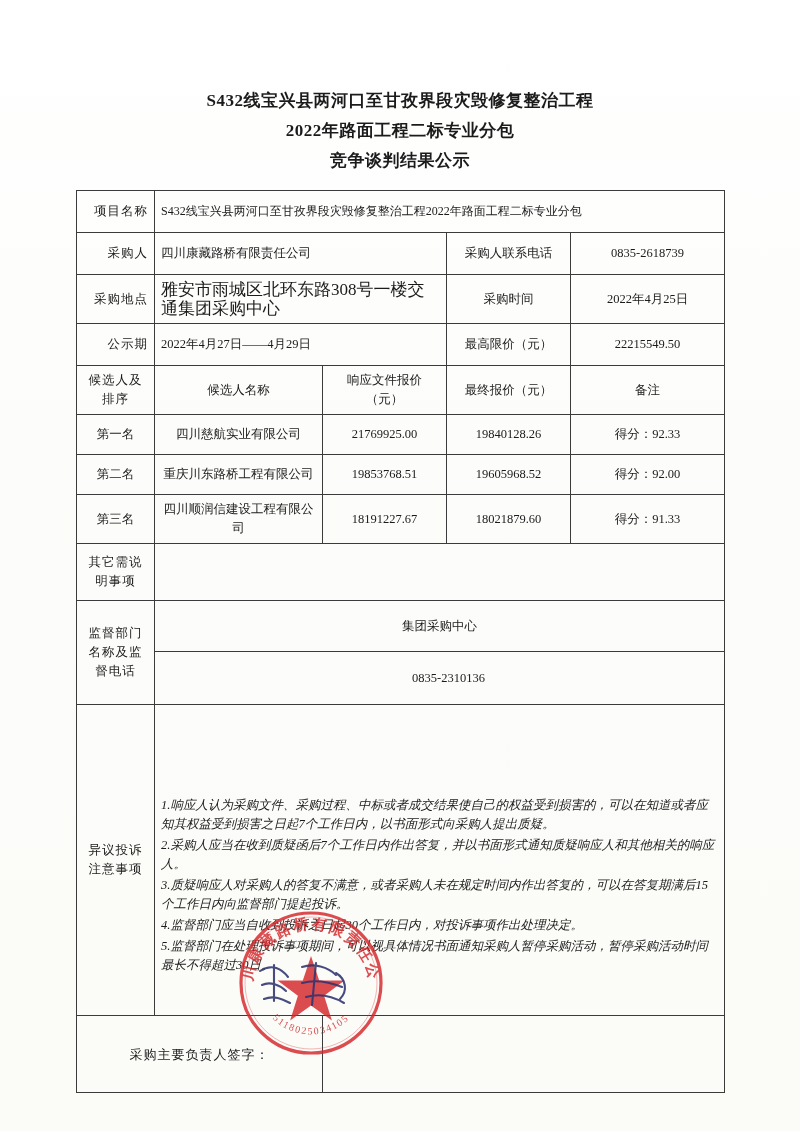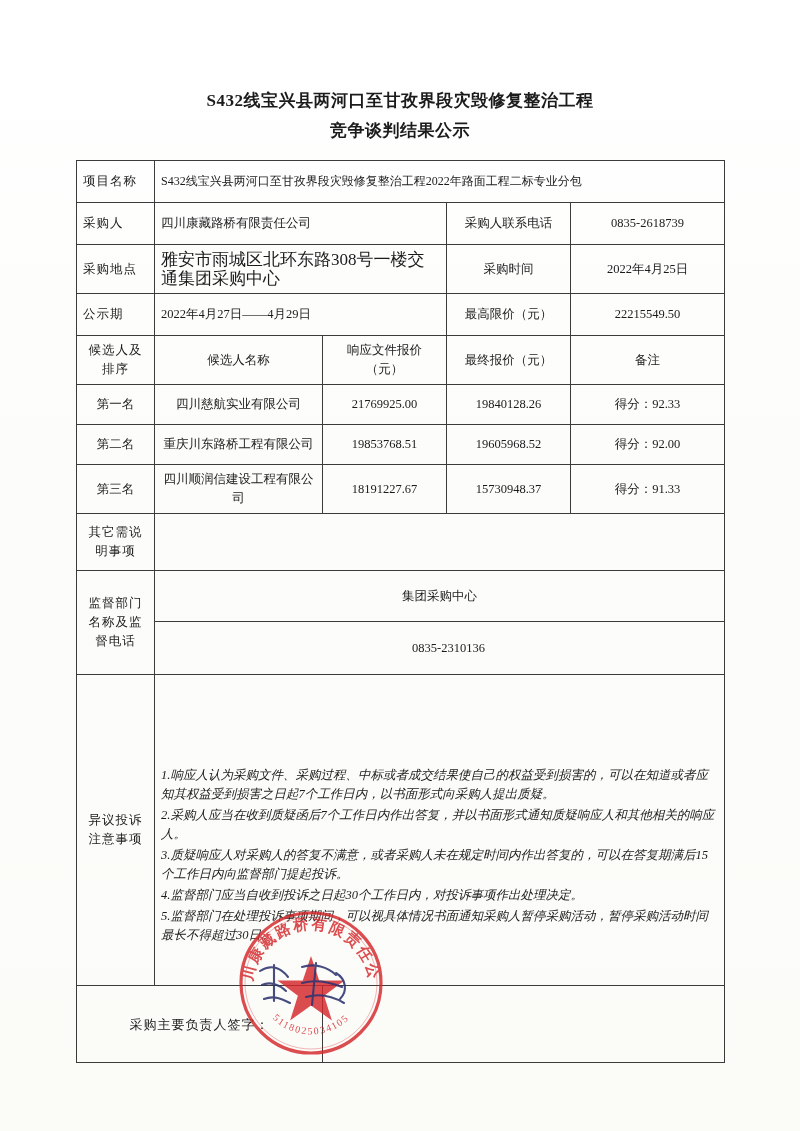--- a/index.html
+++ b/index.html
@@ -52,21 +52,21 @@
   }
   table.main td {
     border: 1px solid #3b3b3b;
     padding: 5px 6px;
     vertical-align: middle;
     line-height: 19px;
   }
   .c { text-align: center; }
   .l { text-align: left; }
   .lbl {
-    text-align: left;
+    text-align: right;
     letter-spacing: 1px;
   }
   .tall { height: 42px; }
   .row-h { height: 40px; }
   .cand-head { height: 44px; }
   .note-cell {
     text-align: left;
     line-height: 21px;
     padding: 10px 10px 10px 12px;
     font-size: 12.5px;
@@ -111,20 +111,21 @@
 </head>
 <body>
 
 <div class="page">
   <div class="paper-tint"></div>
 
   <div class="doc">
 
     <div class="title-block">
       <span class="title-line">S432线宝兴县两河口至甘孜界段灾毁修复整治工程</span>
+      <span class="title-line">2022年路面工程二标专业分包</span>
       <span class="title-line">竞争谈判结果公示</span>
     </div>
 
     <table class="main">
       <colgroup>
         <col style="width:78px">
         <col style="width:168px">
         <col style="width:124px">
         <col style="width:124px">
         <col style="width:154px">
@@ -175,21 +176,21 @@
           <td class="c">第二名</td>
           <td class="c">重庆川东路桥工程有限公司</td>
           <td class="c">19853768.51</td>
           <td class="c">19605968.52</td>
           <td class="c">得分：92.00</td>
         </tr>
         <tr class="row-h">
           <td class="c">第三名</td>
           <td class="c">四川顺润信建设工程有限公司</td>
           <td class="c">18191227.67</td>
-          <td class="c">15730948.37</td>
+          <td class="c">18021879.60</td>
           <td class="c">得分：91.33</td>
         </tr>
 
         <tr>
           <td class="lbl label-2line" style="height:46px;">
             <div>其它需说</div>
             <div>明事项</div>
           </td>
           <td colspan="4"></td>
         </tr>

